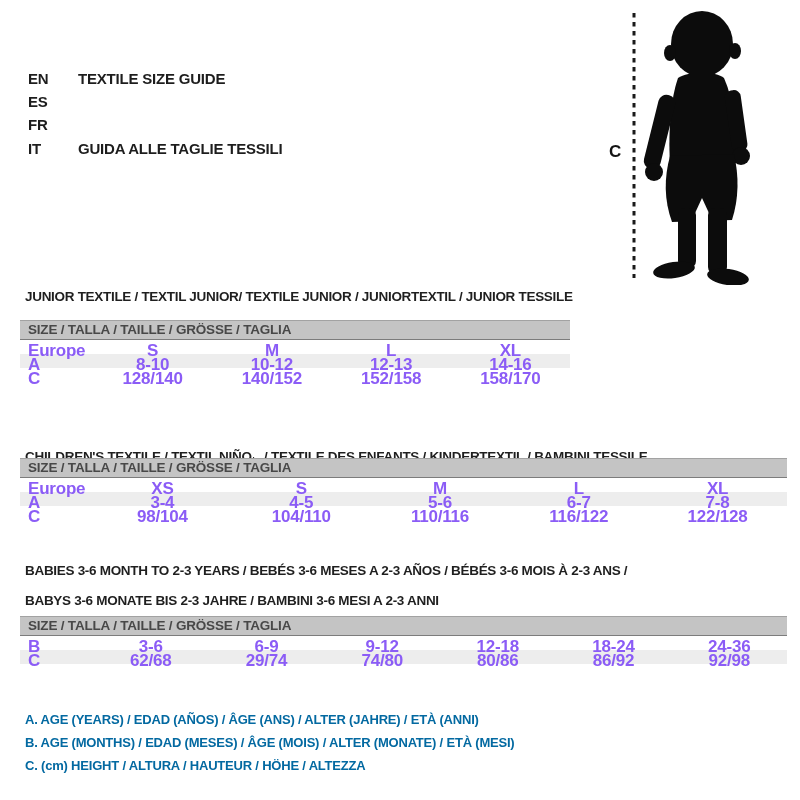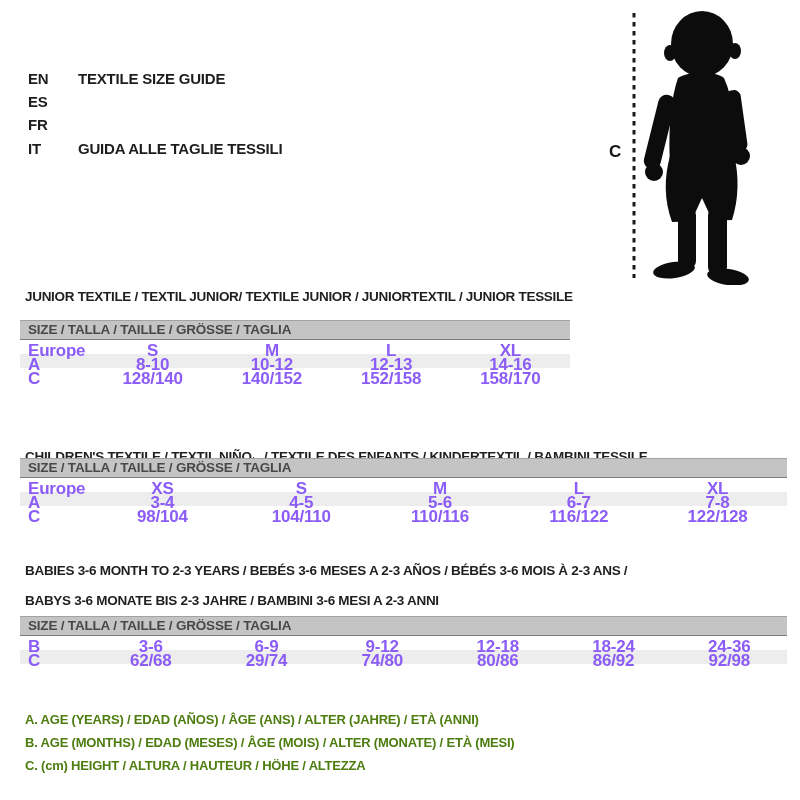--- a/index.html
+++ b/index.html
@@ -27,21 +27,21 @@
   .trow{display:grid;height:14px;line-height:22px;font-size:17px;
     font-weight:bold;color:#8b5cf6;letter-spacing:-0.2px;}
   .cols4{grid-template-columns:73px repeat(4,1fr);}
   .cols5{grid-template-columns:73px repeat(5,1fr);}
   .cols6{grid-template-columns:73px repeat(6,1fr);}
   .trow .lbl{padding-left:8px;text-align:left;}
   .trow .val{text-align:center;}
   .gray{background:#ededed;}
   
   .footnotes{position:absolute;left:25px;top:708px;font-size:13px;font-weight:bold;
-    line-height:23px;letter-spacing:-0.2px;color:#4d7c0f;white-space:nowrap;}
+    line-height:23px;letter-spacing:-0.2px;color:#0369a1;white-space:nowrap;}
 </style>
 </head>
 <body>
 
 <div id="canvas">
 
   <div class="langs">
     <div class="lang-row">
       <span>EN</span>
       <span>TEXTILE SIZE GUIDE</span>

